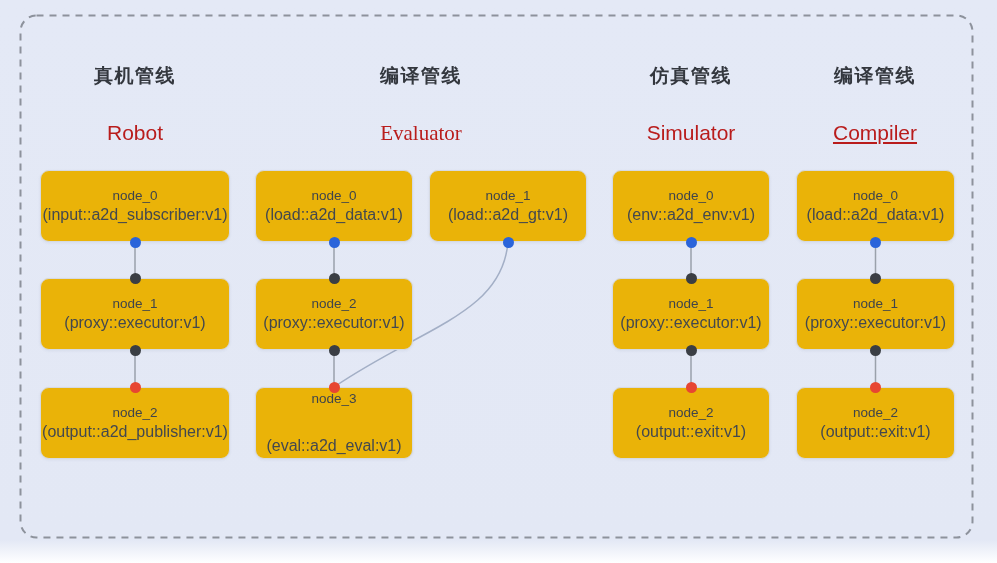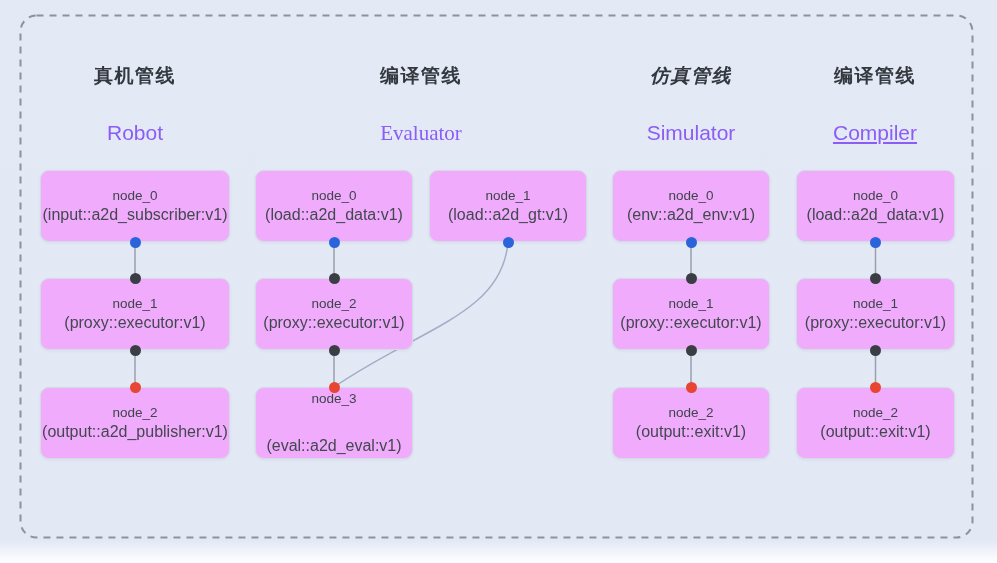--- a/index.html
+++ b/index.html
@@ -42,27 +42,27 @@
     color: #33373e;
     letter-spacing: 1.5px;
     white-space: nowrap;
   }
   .title-en {
     position: absolute;
     top: 121px;
     transform: translateX(-50%);
     font-size: 21px;
     font-weight: 400;
-    color: #8b5cf6;
+    color: #b91c1c;
     white-space: nowrap;
   }
   .node {
     position: absolute;
     box-sizing: border-box;
-    background: #f0abfc;
+    background: #eab308;
     border: 1px solid #d6dae2;
     border-radius: 9px;
     box-shadow: 0 1px 3px rgba(45, 65, 110, 0.07);
     display: flex;
     flex-direction: column;
     align-items: center;
     justify-content: center;
     gap: 5px;
   }
   .node-line1 {
@@ -125,21 +125,21 @@
       <div class="node-line2">(load::a2d_gt:v1)</div>
     </div>
     <div class="node" style="left: 255px; top: 278px; width: 158px; height: 72px;">
       <div class="node-line1">node_2</div>
       <div class="node-line2">(proxy::executor:v1)</div>
     </div>
     <div class="node" style="left: 255px; top: 387px; width: 158px; height: 72px; gap: 33px;">
       <div class="node-line1">node_3</div>
       <div class="node-line2">(eval::a2d_eval:v1)</div>
     </div>
-    <div class="title-zh" style="left: 691px; font-style: italic;">仿真管线</div>
+    <div class="title-zh" style="left: 691px;">仿真管线</div>
     <div class="title-en" style="left: 691px;">Simulator</div>
     <div class="node" style="left: 612px; top: 170px; width: 158px; height: 72px;">
       <div class="node-line1">node_0</div>
       <div class="node-line2">(env::a2d_env:v1)</div>
     </div>
     <div class="node" style="left: 612px; top: 278px; width: 158px; height: 72px;">
       <div class="node-line1">node_1</div>
       <div class="node-line2">(proxy::executor:v1)</div>
     </div>
     <div class="node" style="left: 612px; top: 387px; width: 158px; height: 72px;">

